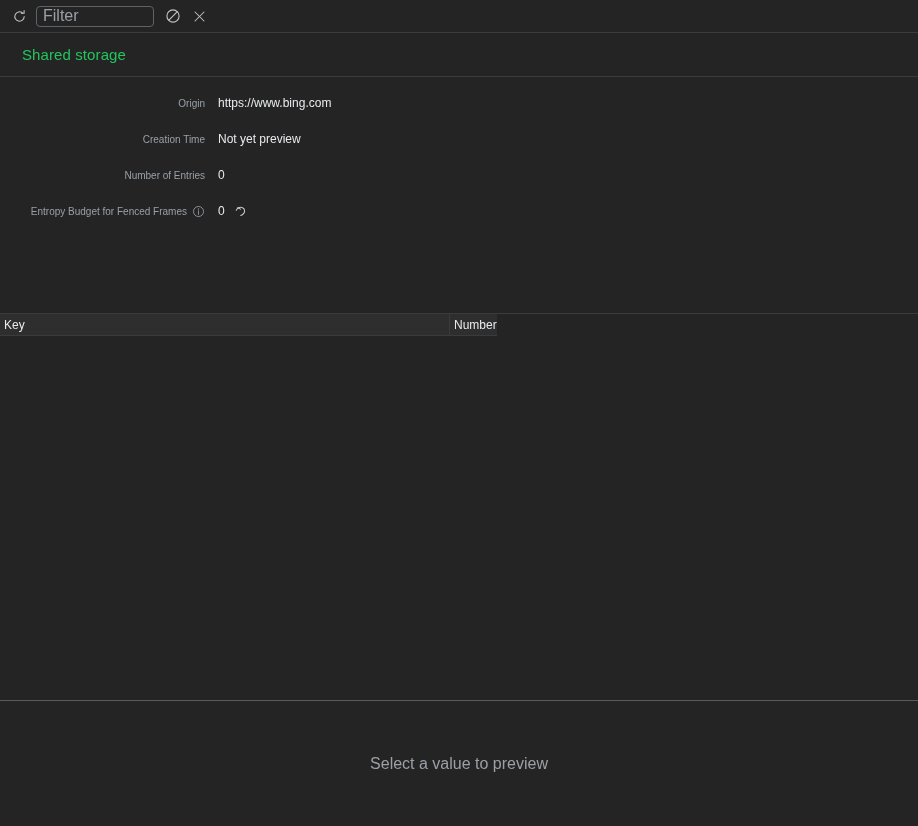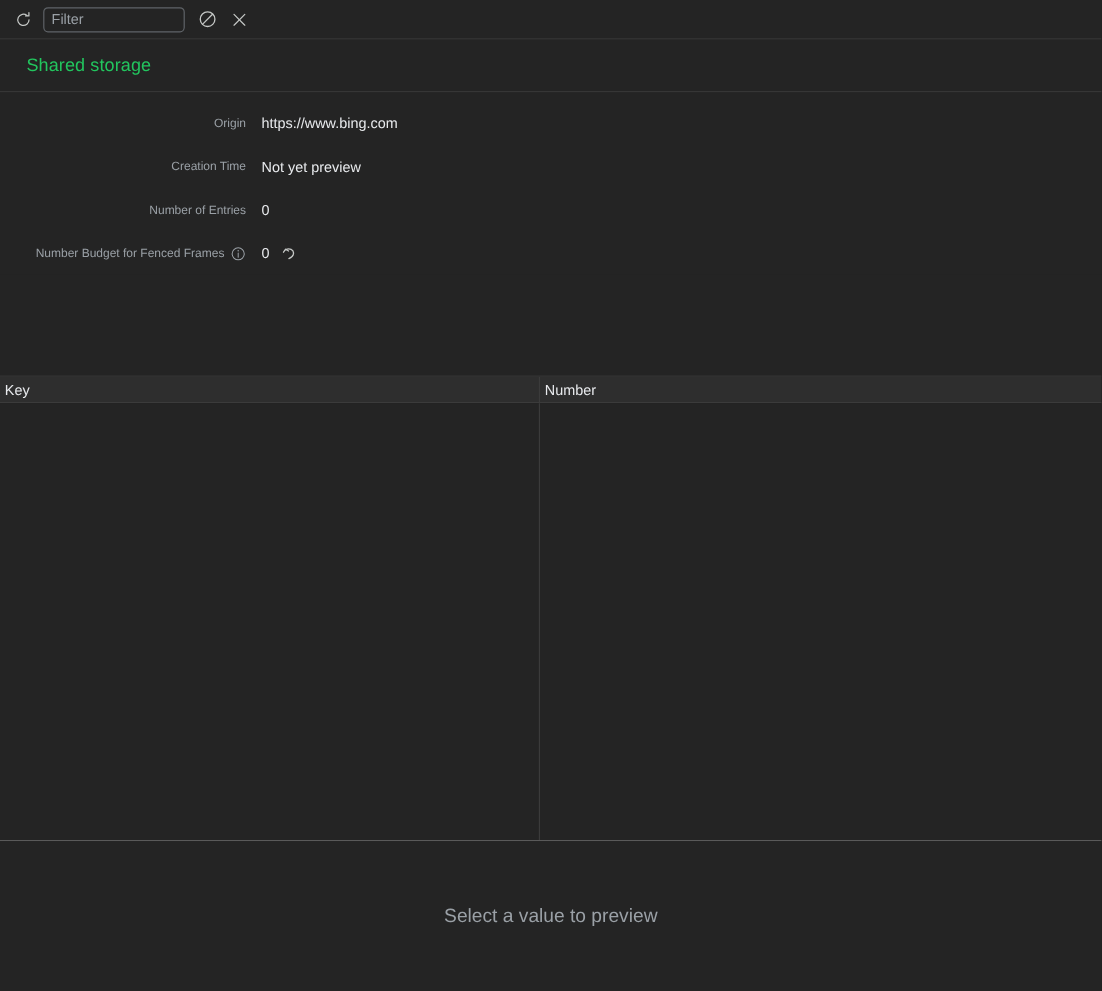--- a/index.html
+++ b/index.html
@@ -53,21 +53,21 @@
     margin-right: 6px;
   }
   .filter-input {
     width: 118px;
     height: 21px;
     background: #242424;
     border: 1px solid #5f6368;
     border-radius: 4px;
     color: #e8eaed;
     font-family: "Liberation Sans", sans-serif;
-    font-size: 12px;
+    font-size: 16px;
     padding: 0 6px;
     outline: none;
     box-sizing: border-box;
   }
   .filter-input::placeholder { color: #9aa0a6; }
 
   
   .title-bar {
     height: 44px;
     min-height: 44px;
@@ -136,21 +136,21 @@
     flex: 0 0 auto;
     height: 84px;
     background: #242424;
     border-bottom: 1px solid #3b3b3b;
   }
 
   
   .table-area {
     flex: 1 1 auto;
     display: flex;
-    flex-direction: column;
+    flex-direction: row;
     min-height: 0;
     background: #242424;
     position: relative;
   }
   .table-head {
     height: 21px;
     min-height: 21px;
     display: flex;
     background: #2e2e2e;
     border-bottom: 1px solid #3b3b3b;
@@ -260,21 +260,21 @@
 
     <div class="meta-row">
       <div class="meta-label">Number of Entries</div>
       <div class="meta-value">
         <span>0</span>
       </div>
     </div>
 
     <div class="meta-row">
       <div class="meta-label">
-        <span>Number Budget for Fenced Frames</span>
+        <span>Entropy Budget for Fenced Frames</span>
         <span class="info-icon" title="Info">
           <svg width="13" height="13" viewBox="0 0 16 16" fill="none">
             <circle cx="8" cy="8" r="6.2" stroke="#9aa0a6" stroke-width="1.05" fill="none"></circle>
             <circle cx="8" cy="4.9" r="0.75" fill="#9aa0a6"></circle>
             <line x1="8" y1="7.1" x2="8" y2="11.5" stroke="#9aa0a6" stroke-width="1.05" stroke-linecap="round"></line>
           </svg>
         </span>
       </div>
       <div class="meta-value">
         <span>0</span>

